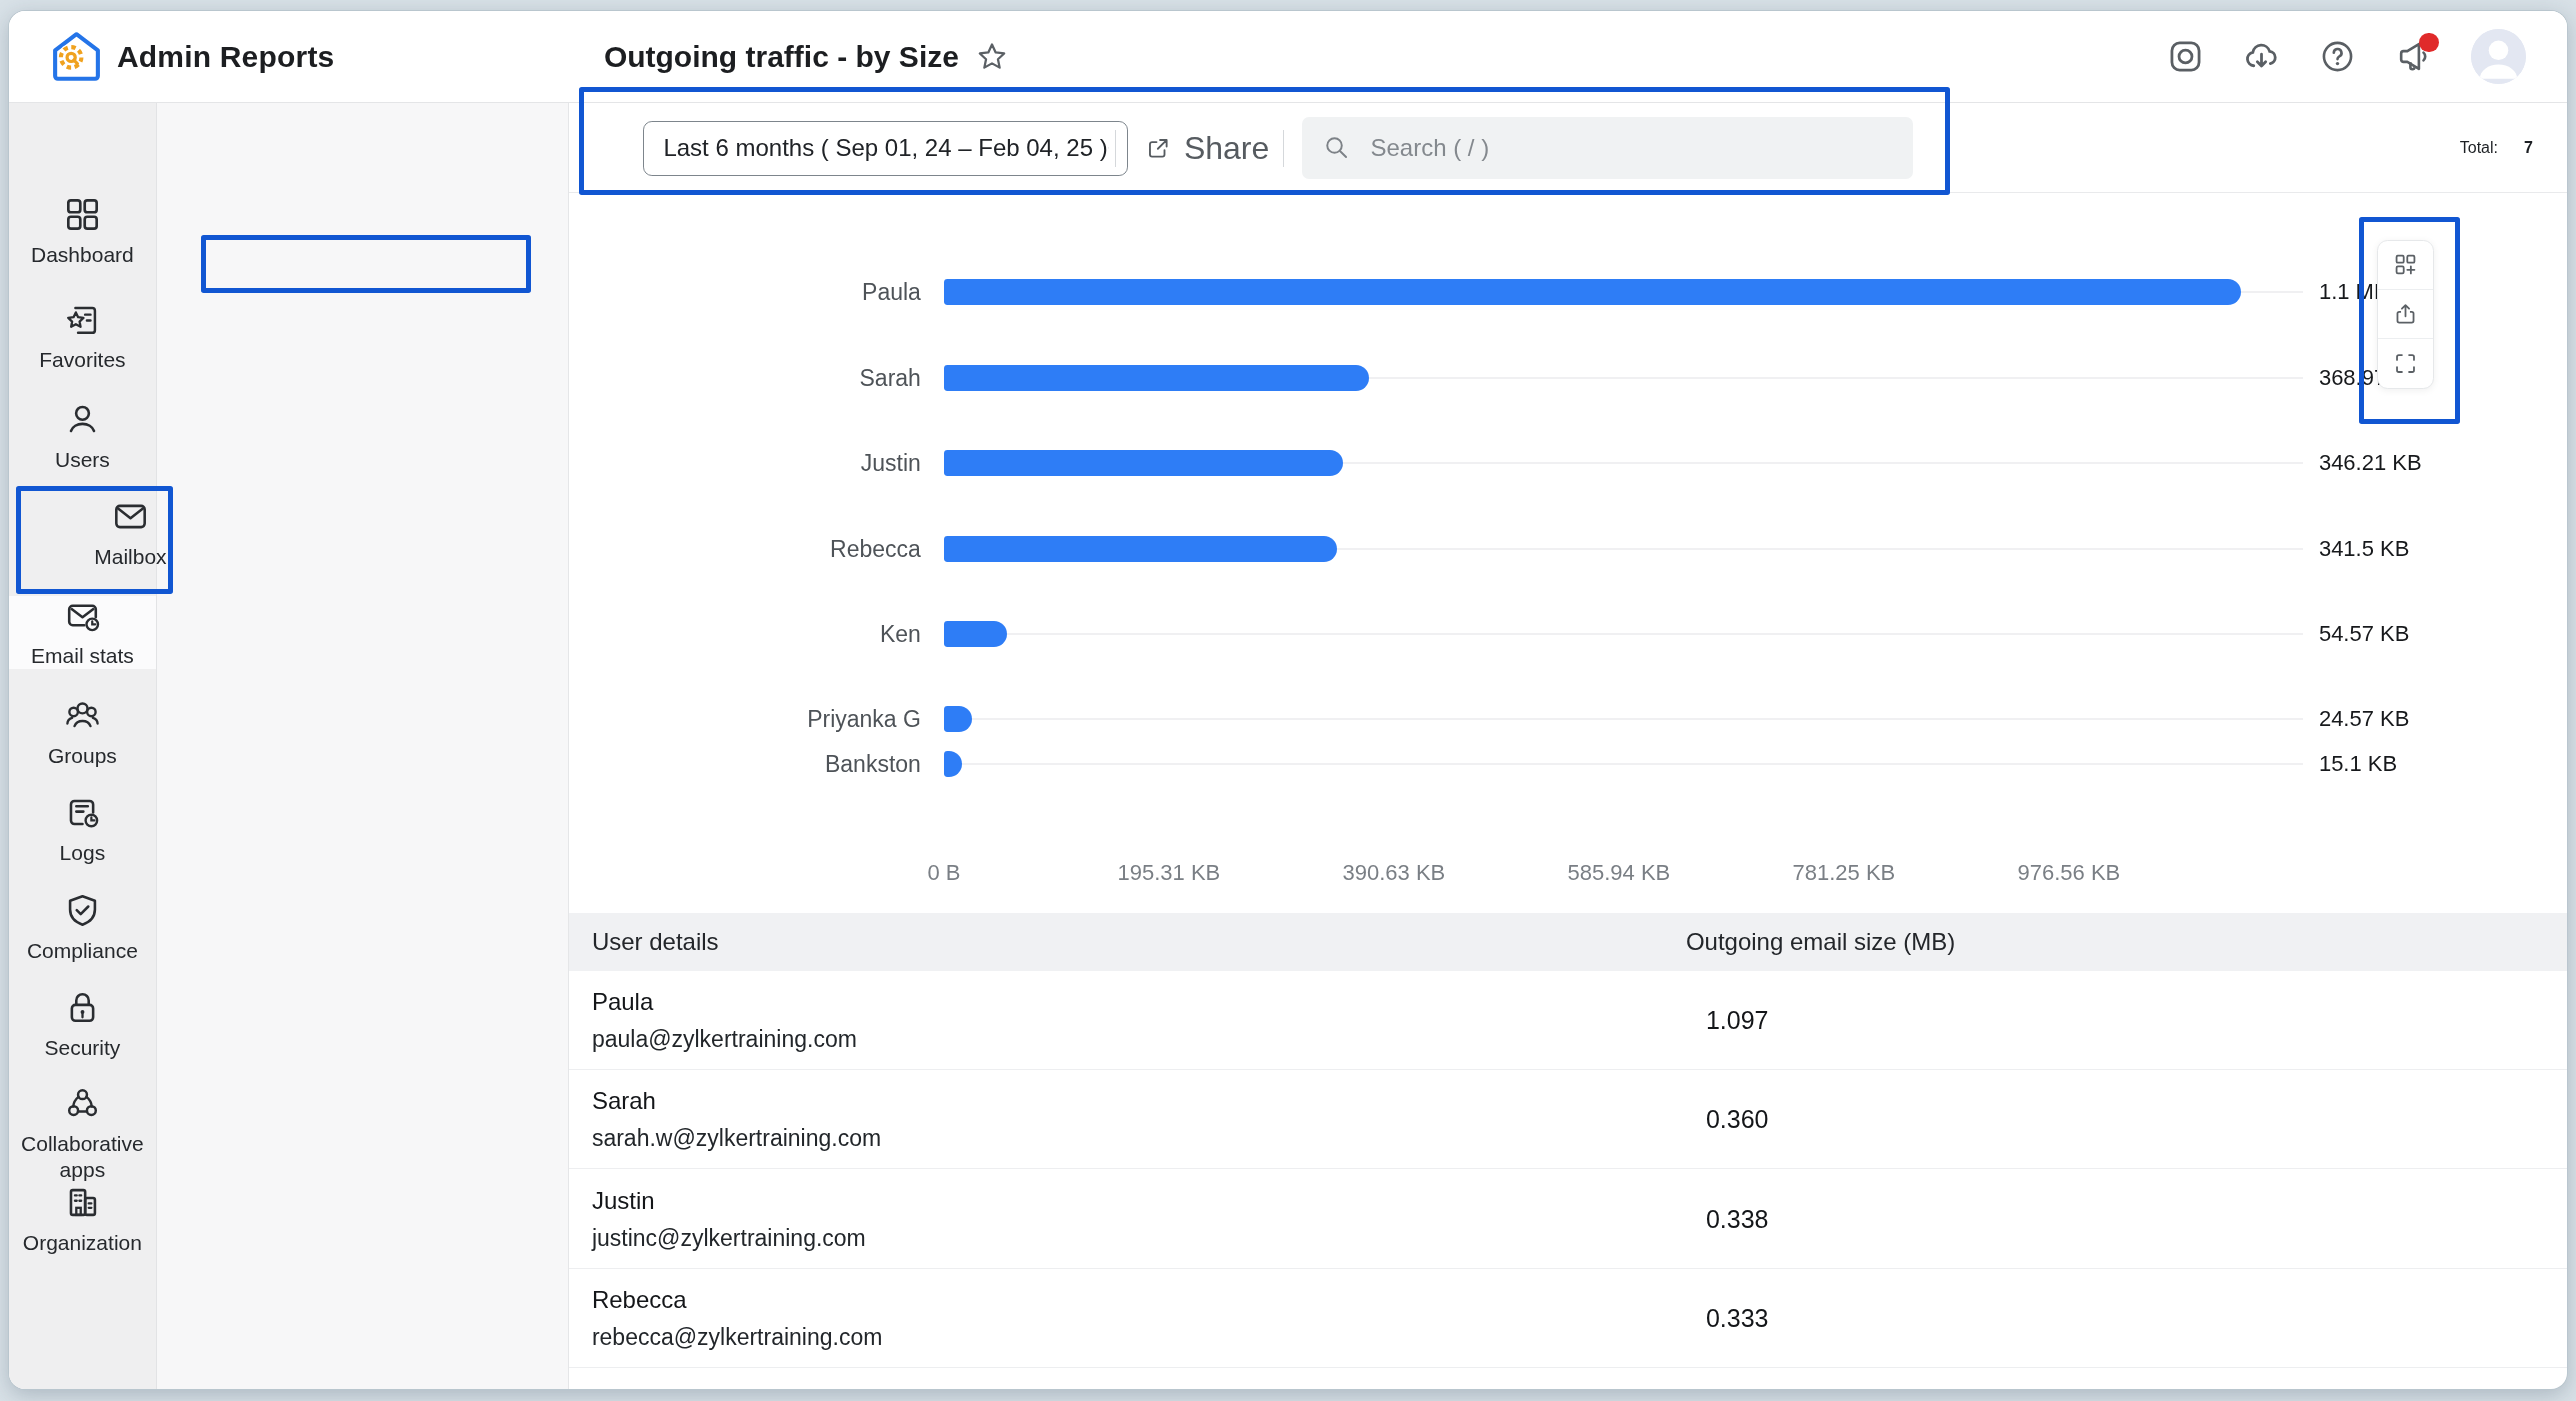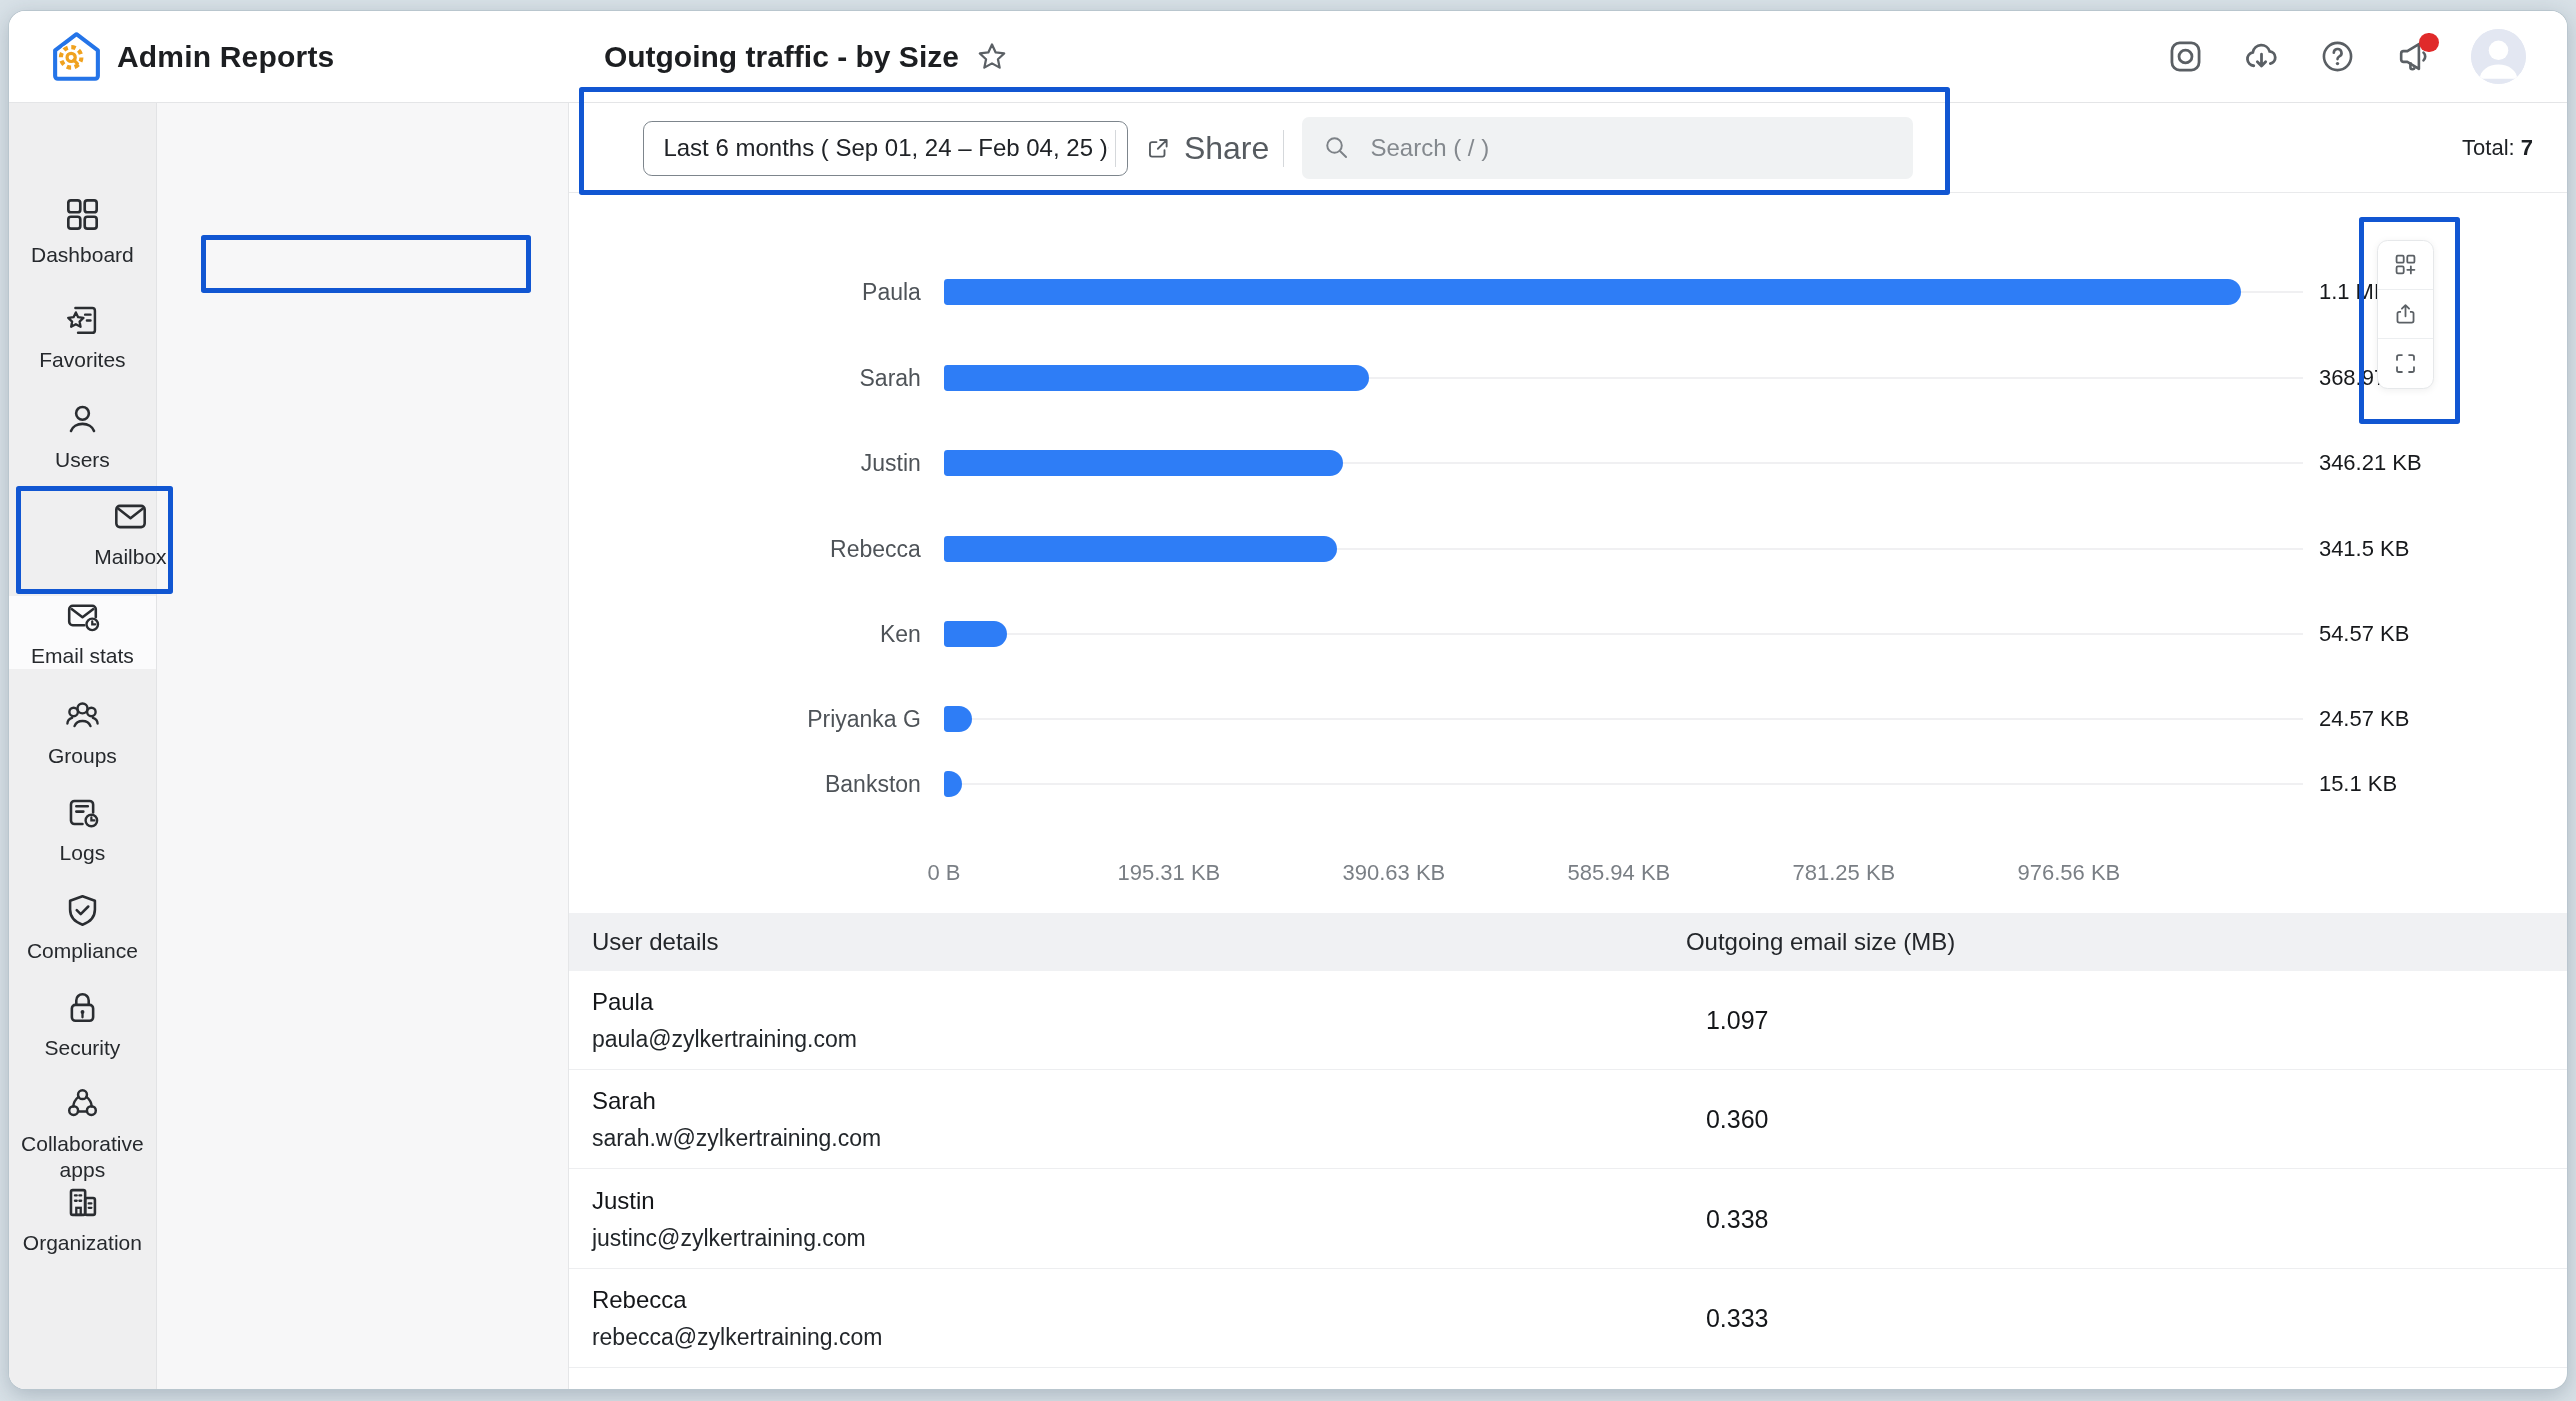--- a/index.html
+++ b/index.html
@@ -52,21 +52,21 @@
   .vsep{position:absolute; top:119px; height:37px; border-left:1.8px solid #d5d8db;}
   .sharebtn{position:absolute; left:1136px; top:110px; height:55px; display:flex; align-items:center; gap:12.4px; cursor:pointer; color:#565b60;}
   .sharebtn svg{width:26.6px; height:26.6px;}
   .sharebtn span{font-size:32px;}
   .searchbox{position:absolute; left:1293px; top:106px; width:611px; height:62px; background:#f0f2f3; border-radius:7px;
              display:flex; align-items:center; padding:0 21px; gap:21px;}
   .searchbox svg{width:26.6px; height:26.6px; color:#7d8287; flex:none;}
   .searchbox input{border:none; outline:none; background:transparent; font-size:24px; color:#202327; width:100%;
                    font-family:"Liberation Sans", sans-serif;}
   .searchbox input::placeholder{color:#84898e;}
-  .total{position:absolute; right:34px; top:110px; height:55px; display:flex; align-items:center; gap:6px; font-size:22px; color:#1d2024;}
+  .total{position:absolute; right:34px; top:110px; height:55px; display:flex; align-items:center; gap:26px; font-size:16px; color:#1d2024;}
   .total b{font-weight:700;}
 
   
   .crow{position:absolute; left:0; right:0; height:26.6px;}
   .clabel{position:absolute; right:1646px; top:50%; transform:translateY(-50%); font-size:23px; color:#4e5358; white-space:nowrap;}
   .ctrack{position:absolute; left:935px; width:1359px; top:12.4px; height:1.8px; background:#f0f0f2;}
   .cbar{position:absolute; left:935px; top:0; height:26.6px; background:var(--bar); border-radius:3.5px 13.3px 13.3px 3.5px; cursor:pointer;}
   .cval{position:absolute; left:2310px; top:50%; transform:translateY(-50%); font-size:22px; color:#17191c; white-space:nowrap;}
   .tick{position:absolute; transform:translateX(-50%); top:849px; font-size:22px; color:#7a7f85; white-space:nowrap;}
 
@@ -320,21 +320,21 @@
         <div class="ctrack"></div>
         <div class="cbar" style="width:63px;background:#2e7df6"></div>
         <div class="cval">54.57 KB</div>
       </div>
       <div class="crow" style="top: 695px;">
         <div class="clabel">Priyanka G</div>
         <div class="ctrack"></div>
         <div class="cbar" style="width:28px;background:#2e7df6"></div>
         <div class="cval">24.57 KB</div>
       </div>
-      <div class="crow" style="top: 760px;">
+      <div class="crow" style="top: 740px;">
         <div class="clabel">Bankston</div>
         <div class="ctrack"></div>
         <div class="cbar" style="width:17.7px;background:#2e7df6"></div>
         <div class="cval">15.1 KB</div>
       </div>
     </div>
   <div id="ticks">
       <span class="tick" style="left: 935px;">0 B</span>
       <span class="tick" style="left: 1160px;">195.31 KB</span>
       <span class="tick" style="left: 1385px;">390.63 KB</span>

